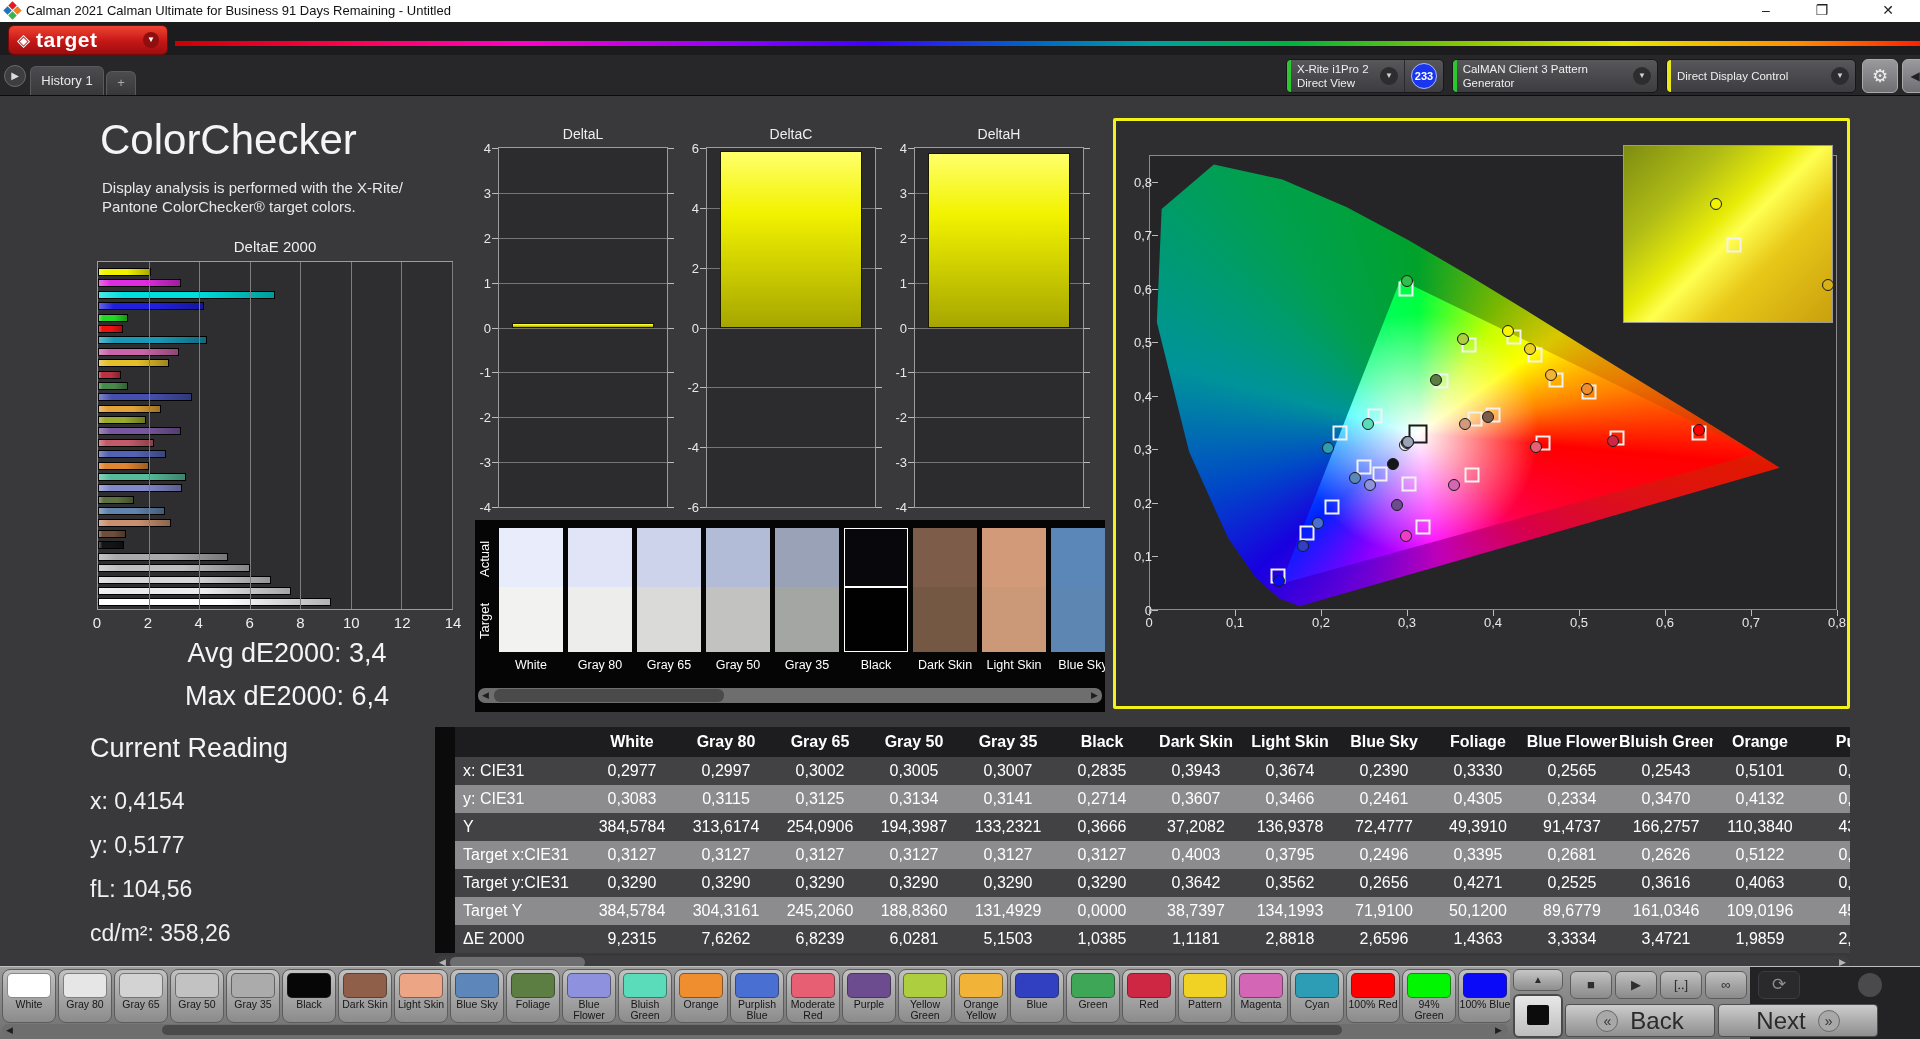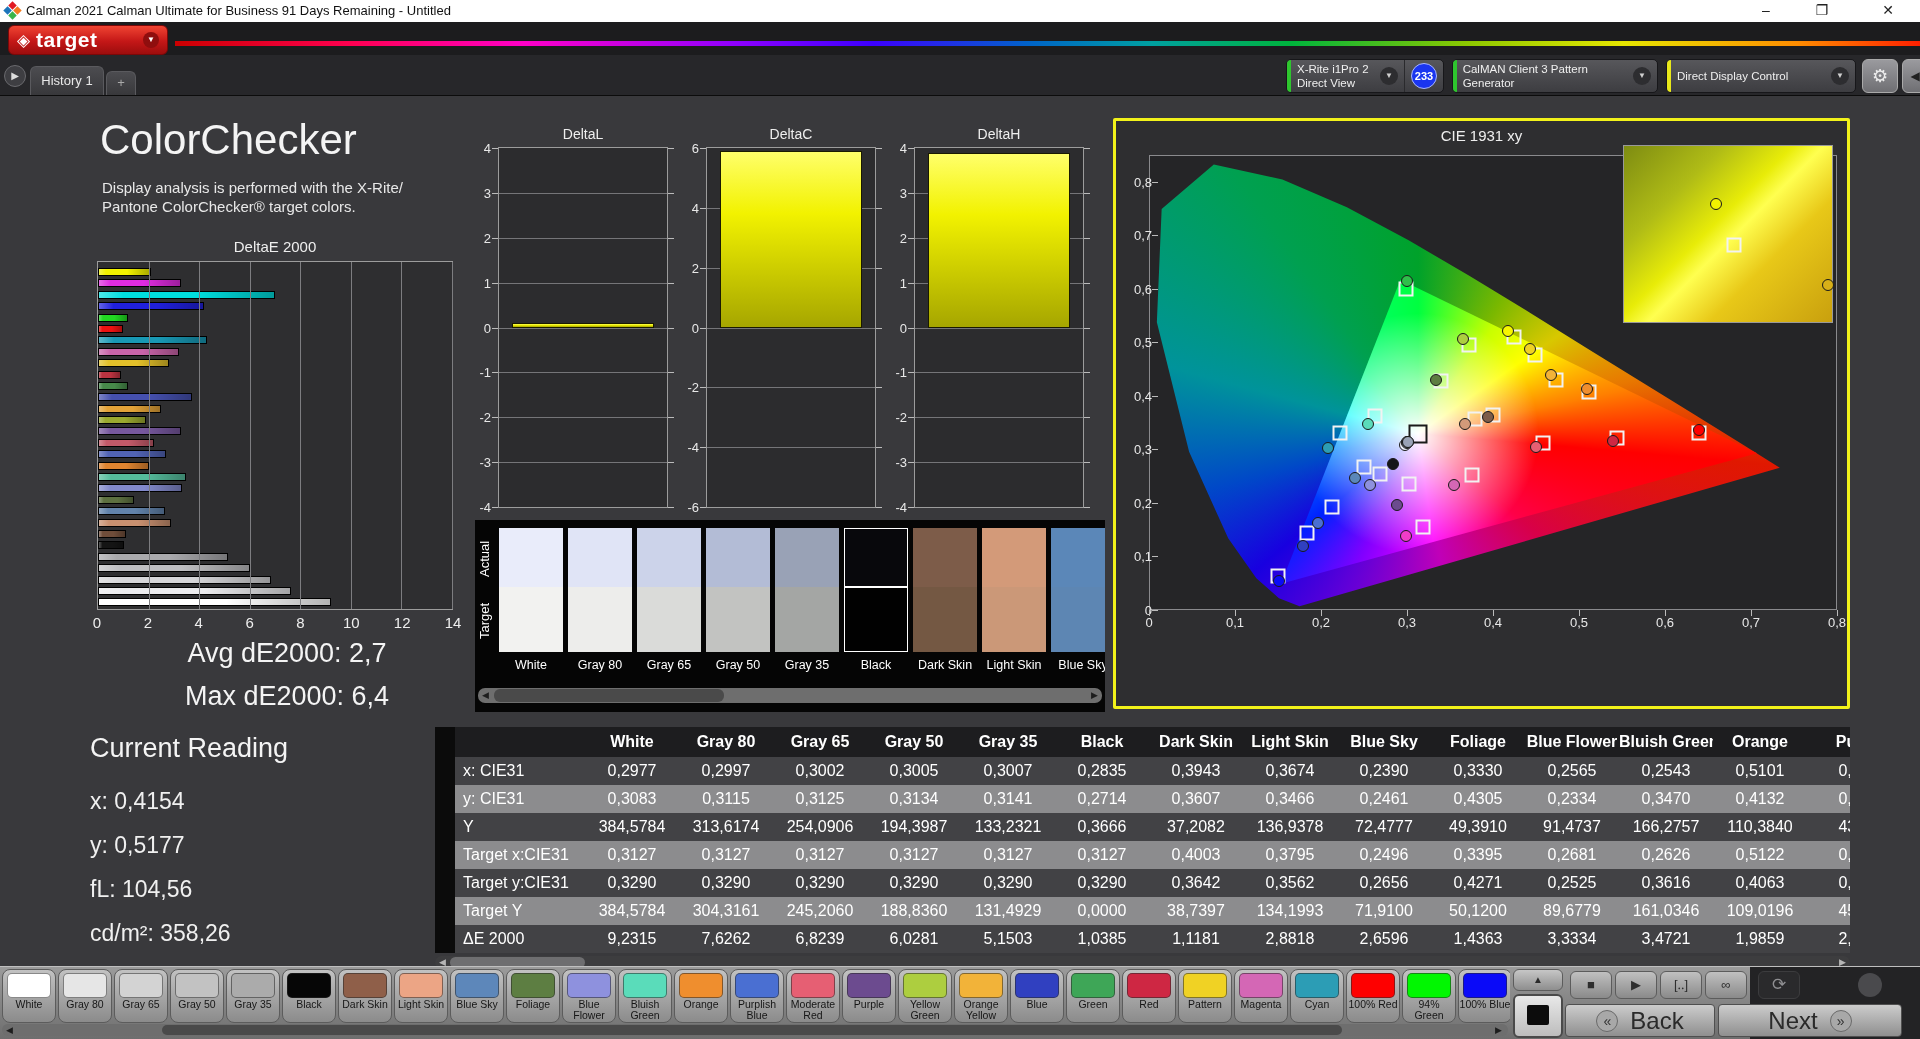--- a/index.html
+++ b/index.html
@@ -240,21 +240,21 @@
 <div id="deltae-xlabels">
     <span style="left: 0%;">0</span>
     <span style="left: 14.2857%;">2</span>
     <span style="left: 28.5714%;">4</span>
     <span style="left: 42.8571%;">6</span>
     <span style="left: 57.1429%;">8</span>
     <span style="left: 71.4286%;">10</span>
     <span style="left: 85.7143%;">12</span>
     <span style="left: 100%;">14</span>
   </div>
-<div id="avg-line">Avg dE2000: 2,7</div>
+<div id="avg-line">Avg dE2000: 3,4</div>
 <div id="max-line">Max dE2000: 6,4</div>
 <div id="cur-title">Current Reading</div>
 <div class="reading" style="top:788px">x: 0,4154</div>
 <div class="reading" style="top:832px">y: 0,5177</div>
 <div class="reading" style="top:876px">fL: 104,56</div>
 <div class="reading" style="top:920px">cd/m²: 358,26</div>
 
 <div class="dchart" style="left:498px" id="deltaL">
   <div class="dtitle">DeltaL</div>
     <div class="dplot">
@@ -419,21 +419,20 @@
       </div>
     </div>
   <div class="hscroll" style="left:3px;top:168px;width:624px;height:15px">
     <span class="ar" style="left:0;line-height:15px">◀</span>
     <div class="thumb" style="left:16px;width:230px"></div>
     <span class="ar" style="right:0;line-height:15px">▶</span>
   </div>
 </div>
 
 <div id="cie">
-  <div id="cie-title">CIE 1931 xy</div>
   <div id="cie-plot">
     <div id="cie-locus"></div>
     <div id="cie-gamut"></div>
     <div id="cie-points">
         <div class="pt-s dark" style="left: 39.0875%; top: 61.2941%;"></div>
         <div class="pt-s" style="left: 50.0375%; top: 57.1529%;"></div>
         <div class="pt-s" style="left: 47.4375%; top: 58.0941%;"></div>
         <div class="pt-s" style="left: 31.2%; top: 68.7529%;"></div>
         <div class="pt-s" style="left: 42.4375%; top: 49.7529%;"></div>
         <div class="pt-s" style="left: 33.5125%; top: 70.2941%;"></div>
@@ -806,17 +805,17 @@
   <div class="tbtn" style="left:1570px">■</div>
   <div class="tbtn" style="left:1615px">▶</div>
   <div class="tbtn" style="left:1660px">[‥]</div>
   <div class="tbtn" style="left:1705px">∞</div>
   <div class="tbtn darkbg" style="left:1758px;font-size:17px">⟳</div>
   <div id="dimcircle"></div>
   <div class="navbtn" style="left:1565px;width:150px">
     <span class="chev">«</span>
     <span>Back</span>
   </div>
-  <div class="navbtn" style="left:1718px;width:184px">
+  <div class="navbtn" style="left:1718px;width:160px">
     <span>Next</span>
     <span class="chev">»</span>
   </div>
 </div>
 
 </body></html>

